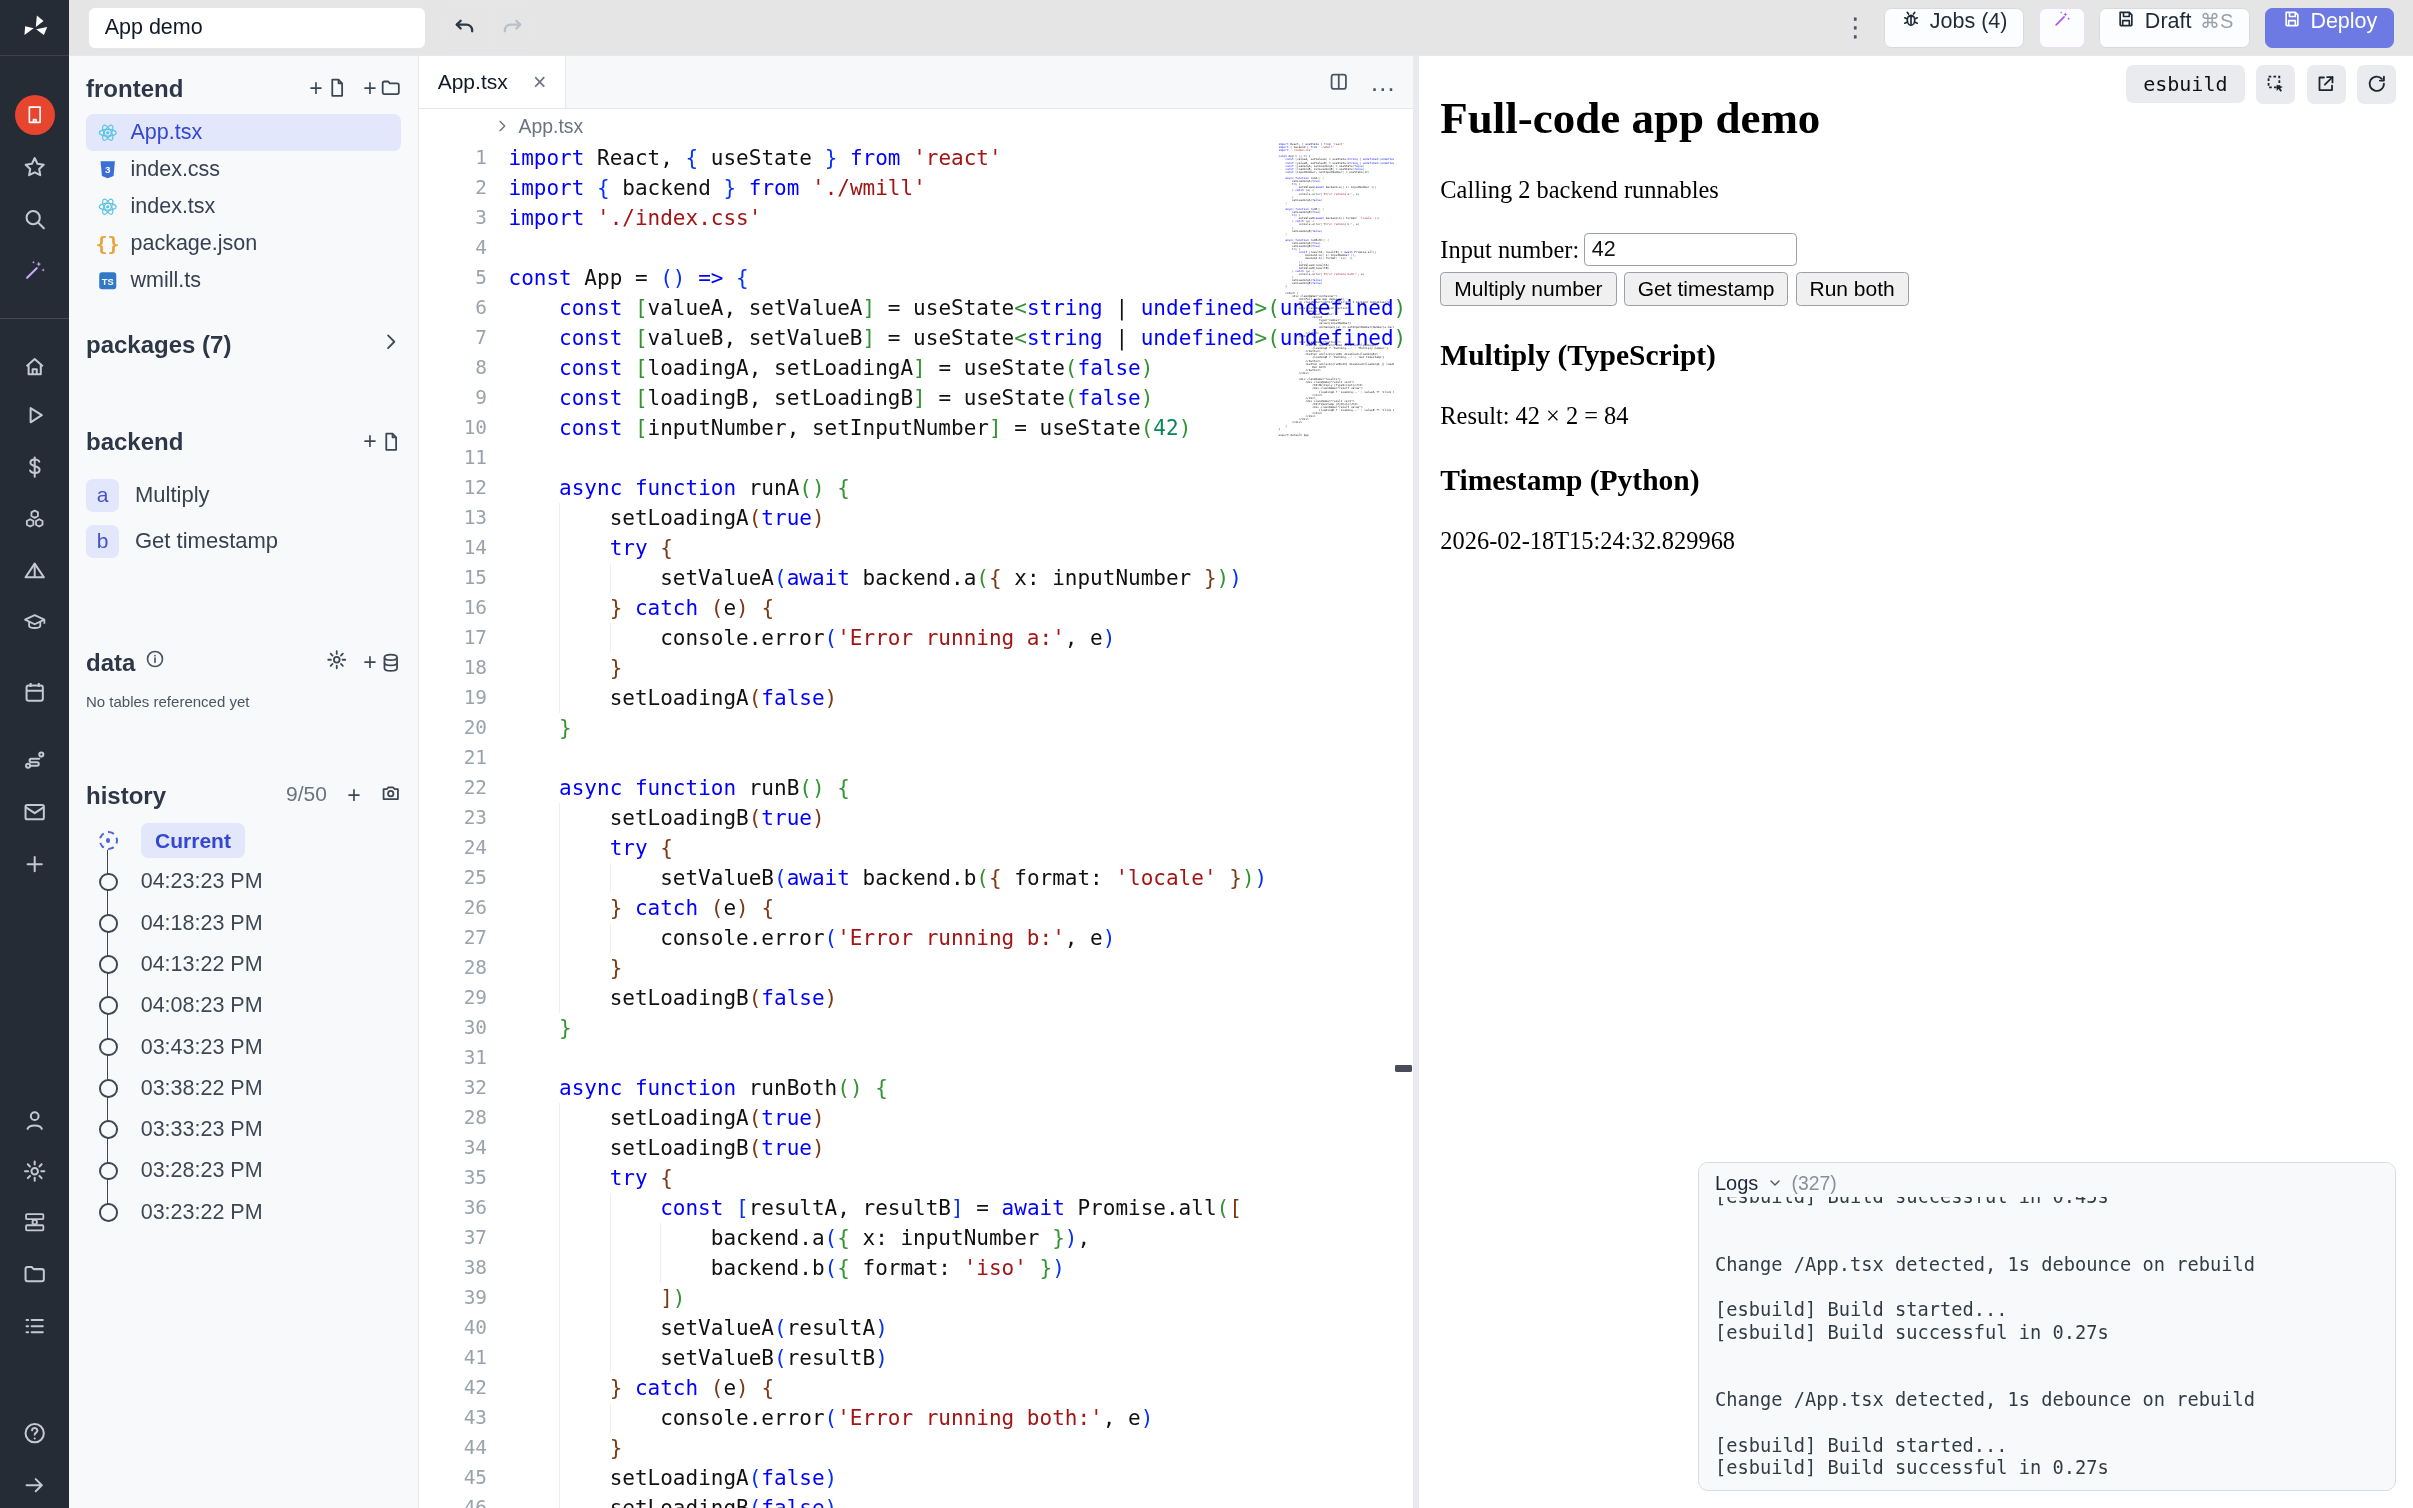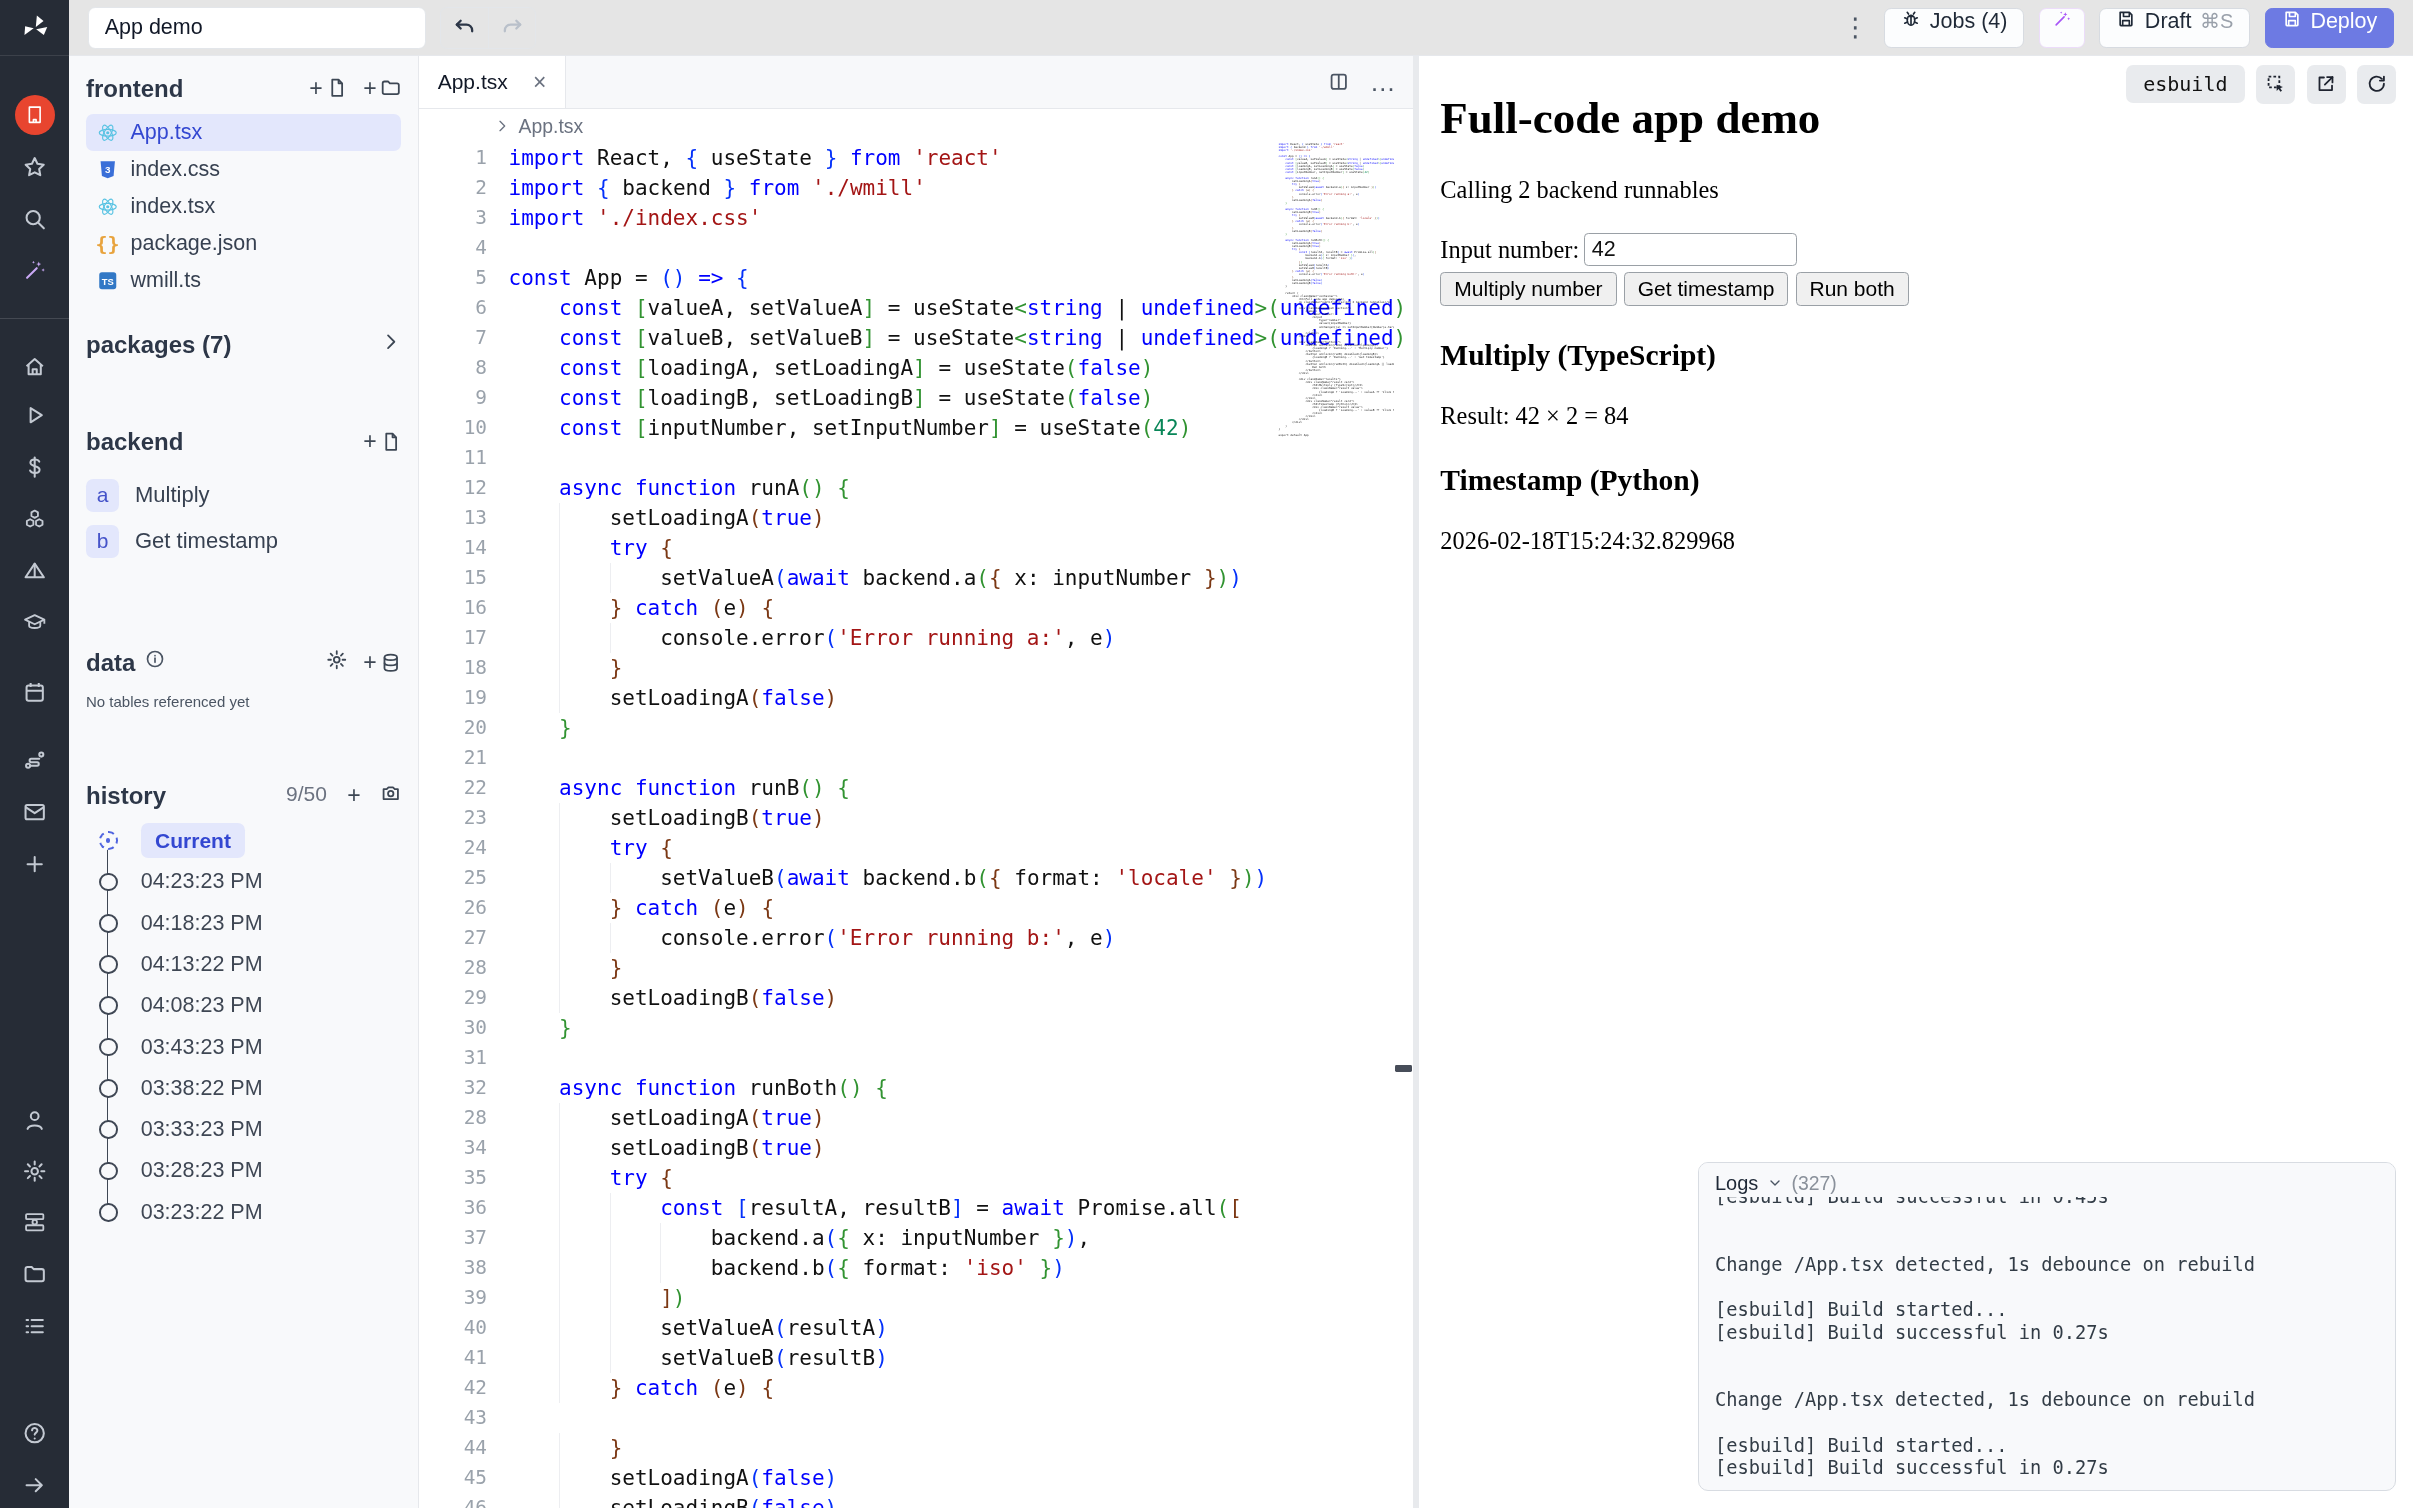--- a/index.html
+++ b/index.html
@@ -603,21 +603,21 @@
               <div class="cl"><span class="ln">28</span><span class="ct"><span class="ig"></span><span class="ig g"></span><span class="pl">setLoadingA</span><span class="b3">(</span><span class="kw">true</span><span class="b3">)</span></span></div>
               <div class="cl"><span class="ln">34</span><span class="ct"><span class="ig"></span><span class="ig g"></span><span class="pl">setLoadingB</span><span class="b3">(</span><span class="kw">true</span><span class="b3">)</span></span></div>
               <div class="cl"><span class="ln">35</span><span class="ct"><span class="ig"></span><span class="ig g"></span><span class="kw">try </span><span class="b3">{</span></span></div>
               <div class="cl"><span class="ln">36</span><span class="ct"><span class="ig"></span><span class="ig g"></span><span class="ig g"></span><span class="kw">const </span><span class="b1">[</span><span class="pl">resultA, resultB</span><span class="b1">]</span><span class="pl"> = </span><span class="kw">await </span><span class="pl">Promise.all</span><span class="b2">(</span><span class="b3">[</span></span></div>
               <div class="cl"><span class="ln">37</span><span class="ct"><span class="ig"></span><span class="ig g"></span><span class="ig g"></span><span class="ig g"></span><span class="pl">backend.a</span><span class="b1">(</span><span class="b2">{</span><span class="pl"> x: inputNumber </span><span class="b2">}</span><span class="b1">)</span><span class="pl">,</span></span></div>
               <div class="cl"><span class="ln">38</span><span class="ct"><span class="ig"></span><span class="ig g"></span><span class="ig g"></span><span class="ig g"></span><span class="pl">backend.b</span><span class="b1">(</span><span class="b2">{</span><span class="pl"> format: </span><span class="str">'iso'</span><span class="pl"> </span><span class="b2">}</span><span class="b1">)</span></span></div>
               <div class="cl"><span class="ln">39</span><span class="ct"><span class="ig"></span><span class="ig g"></span><span class="ig g"></span><span class="b3">]</span><span class="b2">)</span></span></div>
               <div class="cl"><span class="ln">40</span><span class="ct"><span class="ig"></span><span class="ig g"></span><span class="ig g"></span><span class="pl">setValueA</span><span class="b1">(</span><span class="pl">resultA</span><span class="b1">)</span></span></div>
               <div class="cl"><span class="ln">41</span><span class="ct"><span class="ig"></span><span class="ig g"></span><span class="ig g"></span><span class="pl">setValueB</span><span class="b1">(</span><span class="pl">resultB</span><span class="b1">)</span></span></div>
               <div class="cl"><span class="ln">42</span><span class="ct"><span class="ig"></span><span class="ig g"></span><span class="b3">} </span><span class="kw">catch </span><span class="b3">(</span><span class="pl">e</span><span class="b3">) </span><span class="b3">{</span></span></div>
-              <div class="cl"><span class="ln">43</span></div>
+              <div class="cl"><span class="ln">43</span><span class="ct"><span class="ig"></span><span class="ig g"></span><span class="ig g"></span><span class="pl">console.error</span><span class="b1">(</span><span class="str">'Error running both:'</span><span class="pl">, e</span><span class="b1">)</span></span></div>
               <div class="cl"><span class="ln">44</span><span class="ct"><span class="ig"></span><span class="ig g"></span><span class="b3">}</span></span></div>
               <div class="cl"><span class="ln">45</span><span class="ct"><span class="ig"></span><span class="ig g"></span><span class="pl">setLoadingA</span><span class="b1">(</span><span class="kw">false</span><span class="b1">)</span></span></div>
               <div class="cl"><span class="ln">46</span><span class="ct"><span class="ig"></span><span class="ig g"></span><span class="pl">setLoadingB</span><span class="b1">(</span><span class="kw">false</span><span class="b1">)</span></span></div>
             </div>
           <div class="minimap" id="minimap"><div><span class="kw">import </span><span class="pl">React, </span><span class="b1">{</span><span class="pl"> useState </span><span class="b1">} </span><span class="kw">from </span><span class="str">'react'</span></div><div><span class="kw">import </span><span class="b1">{</span><span class="pl"> backend </span><span class="b1">} </span><span class="kw">from </span><span class="str">'./wmill'</span></div><div><span class="kw">import </span><span class="str">'./index.css'</span></div><div>&nbsp;</div><div><span class="kw">const </span><span class="pl">App = </span><span class="b1">() </span><span class="kw">=&gt; </span><span class="b1">{</span></div><div>    <span class="kw">const </span><span class="b2">[</span><span class="pl">valueA, setValueA</span><span class="b2">]</span><span class="pl"> = useState</span><span class="b2">&lt;</span><span class="kw">string</span><span class="pl"> | </span><span class="kw">undefined</span><span class="b2">&gt;(</span><span class="kw">undefined</span></div><div>    <span class="kw">const </span><span class="b2">[</span><span class="pl">valueB, setValueB</span><span class="b2">]</span><span class="pl"> = useState</span><span class="b2">&lt;</span><span class="kw">string</span><span class="pl"> | </span><span class="kw">undefined</span><span class="b2">&gt;(</span><span class="kw">undefined</span></div><div>    <span class="kw">const </span><span class="b2">[</span><span class="pl">loadingA, setLoadingA</span><span class="b2">]</span><span class="pl"> = useState</span><span class="b2">(</span><span class="kw">false</span><span class="b2">)</span></div><div>    <span class="kw">const </span><span class="b2">[</span><span class="pl">loadingB, setLoadingB</span><span class="b2">]</span><span class="pl"> = useState</span><span class="b2">(</span><span class="kw">false</span><span class="b2">)</span></div><div>    <span class="kw">const </span><span class="b2">[</span><span class="pl">inputNumber, setInputNumber</span><span class="b2">]</span><span class="pl"> = useState</span><span class="b2">(</span><span class="num">42</span><span class="b2">)</span></div><div>&nbsp;</div><div>    <span class="kw">async function </span><span class="pl">runA</span><span class="b2">() </span><span class="b2">{</span></div><div>        <span class="pl">setLoadingA</span><span class="b3">(</span><span class="kw">true</span><span class="b3">)</span></div><div>        <span class="kw">try </span><span class="b3">{</span></div><div>            <span class="pl">setValueA</span><span class="b1">(</span><span class="kw">await </span><span class="pl">backend.a</span><span class="b2">(</span><span class="b3">{</span><span class="pl"> x: inputNumber </span><span class="b3">}</span><span class="b2">)</span><span class="b1">)</span></div><div>        <span class="b3">} </span><span class="kw">catch </span><span class="b3">(</span><span class="pl">e</span><span class="b3">) </span><span class="b3">{</span></div><div>            <span class="pl">console.error</span><span class="b1">(</span><span class="str">'Error running a:'</span><span class="pl">, e</span><span class="b1">)</span></div><div>        <span class="b3">}</span></div><div>        <span class="pl">setLoadingA</span><span class="b3">(</span><span class="kw">false</span><span class="b3">)</span></div><div>    <span class="b2">}</span></div><div>&nbsp;</div><div>    <span class="kw">async function </span><span class="pl">runB</span><span class="b2">() </span><span class="b2">{</span></div><div>        <span class="pl">setLoadingB</span><span class="b3">(</span><span class="kw">true</span><span class="b3">)</span></div><div>        <span class="kw">try </span><span class="b3">{</span></div><div>            <span class="pl">setValueB</span><span class="b1">(</span><span class="kw">await </span><span class="pl">backend.b</span><span class="b2">(</span><span class="b3">{</span><span class="pl"> format: </span><span class="str">'locale'</span><span class="pl"> </span><span class="b3">}</span><span class="b2">)</span><span class="b1">)</span></div><div>        <span class="b3">} </span><span class="kw">catch </span><span class="b3">(</span><span class="pl">e</span><span class="b3">) </span><span class="b3">{</span></div><div>            <span class="pl">console.error</span><span class="b1">(</span><span class="str">'Error running b:'</span><span class="pl">, e</span><span class="b1">)</span></div><div>        <span class="b3">}</span></div><div>        <span class="pl">setLoadingB</span><span class="b3">(</span><span class="kw">false</span><span class="b3">)</span></div><div>    <span class="b2">}</span></div><div>&nbsp;</div><div>    <span class="kw">async function </span><span class="pl">runBoth</span><span class="b2">() </span><span class="b2">{</span></div><div>        <span class="pl">setLoadingA</span><span class="b3">(</span><span class="kw">true</span><span class="b3">)</span></div><div>        <span class="pl">setLoadingB</span><span class="b3">(</span><span class="kw">true</span><span class="b3">)</span></div><div>        <span class="kw">try </span><span class="b3">{</span></div><div>            <span class="kw">const </span><span class="b1">[</span><span class="pl">resultA, resultB</span><span class="b1">]</span><span class="pl"> = </span><span class="kw">await </span><span class="pl">Promise.all</span><span class="b2">(</span><span class="b3">[</span></div><div>                <span class="pl">backend.a</span><span class="b1">(</span><span class="b2">{</span><span class="pl"> x: inputNumber </span><span class="b2">}</span><span class="b1">)</span><span class="pl">,</span></div><div>                <span class="pl">backend.b</span><span class="b1">(</span><span class="b2">{</span><span class="pl"> format: </span><span class="str">'iso'</span><span class="pl"> </span><span class="b2">}</span><span class="b1">)</span></div><div>            <span class="b3">]</span><span class="b2">)</span></div><div>            <span class="pl">setValueA</span><span class="b1">(</span><span class="pl">resultA</span><span class="b1">)</span></div><div>            <span class="pl">setValueB</span><span class="b1">(</span><span class="pl">resultB</span><span class="b1">)</span></div><div>        <span class="b3">} </span><span class="kw">catch </span><span class="b3">(</span><span class="pl">e</span><span class="b3">) </span><span class="b3">{</span></div><div>            <span class="pl">console.error</span><span class="b1">(</span><span class="str">'Error running both:'</span><span class="pl">, e</span><span class="b1">)</span></div><div>        <span class="b3">}</span></div><div>        <span class="pl">setLoadingA</span><span class="b1">(</span><span class="kw">false</span><span class="b1">)</span></div><div>        <span class="pl">setLoadingB</span><span class="b1">(</span><span class="kw">false</span><span class="b1">)</span></div><div><span class="pl">    }</span></div><div>&nbsp;</div><div><span class="pl">    return (</span></div><div><span class="pl">        &lt;div className="container"&gt;</span></div><div><span class="pl">            &lt;h1&gt;Full-code app demo&lt;/h1&gt;</span></div><div><span class="pl">            &lt;p className="subtitle"&gt;Calling 2 backend runnables&lt;/p&gt;</span></div><div>&nbsp;</div><div><span class="pl">            &lt;div className="input-section"&gt;</span></div><div><span class="pl">                &lt;label&gt;</span></div><div><span class="pl">                    Input number:</span></div><div><span class="pl">                    &lt;input</span></div><div><span class="pl">                        type="number"</span></div><div><span class="pl">                        value={inputNumber}</span></div><div><span class="pl">                        onChange={(e) =&gt; setInputNumber(Number(e.target.value))}</span></div><div><span class="pl">                    /&gt;</span></div><div><span class="pl">                &lt;/label&gt;</span></div><div><span class="pl">            &lt;/div&gt;</span></div><div>&nbsp;</div><div><span class="pl">            &lt;div className="buttons"&gt;</span></div><div><span class="pl">                &lt;button onClick={runA} disabled={loadingA}&gt;</span></div><div><span class="pl">                    {loadingA ? 'Running...' : 'Multiply number'}</span></div><div><span class="pl">                &lt;/button&gt;</span></div><div><span class="pl">                &lt;button onClick={runB} disabled={loadingB}&gt;</span></div><div><span class="pl">                    {loadingB ? 'Running...' : 'Get timestamp'}</span></div><div><span class="pl">                &lt;/button&gt;</span></div><div><span class="pl">                &lt;button onClick={runBoth} disabled={loadingA || loadingB}&gt;</span></div><div><span class="pl">                    Run both</span></div><div><span class="pl">                &lt;/button&gt;</span></div><div><span class="pl">            &lt;/div&gt;</span></div><div>&nbsp;</div><div><span class="pl">            &lt;div className="results"&gt;</span></div><div><span class="pl">                &lt;div className="result-card"&gt;</span></div><div><span class="pl">                    &lt;h3&gt;Multiply (TypeScript)&lt;/h3&gt;</span></div><div><span class="pl">                    &lt;div className="result-value"&gt;</span></div><div><span class="pl">                        {loadingA ? 'Loading...' : valueA ?? 'Click to run'}</span></div><div><span class="pl">                    &lt;/div&gt;</span></div><div><span class="pl">                &lt;/div&gt;</span></div><div><span class="pl">                &lt;div className="result-card"&gt;</span></div><div><span class="pl">                    &lt;h3&gt;Timestamp (Python)&lt;/h3&gt;</span></div><div><span class="pl">                    &lt;div className="result-value"&gt;</span></div><div><span class="pl">                        {loadingB ? 'Loading...' : valueB ?? 'Click to run'}</span></div><div><span class="pl">                    &lt;/div&gt;</span></div><div><span class="pl">                &lt;/div&gt;</span></div><div><span class="pl">            &lt;/div&gt;</span></div><div><span class="pl">        &lt;/div&gt;</span></div><div><span class="pl">    )</span></div><div><span class="pl">}</span></div><div>&nbsp;</div><div><span class="pl">export default App</span></div></div>
         </div>
         <div class="resize-grip"></div>
       </section>
 
       <div class="vdivider"></div>

